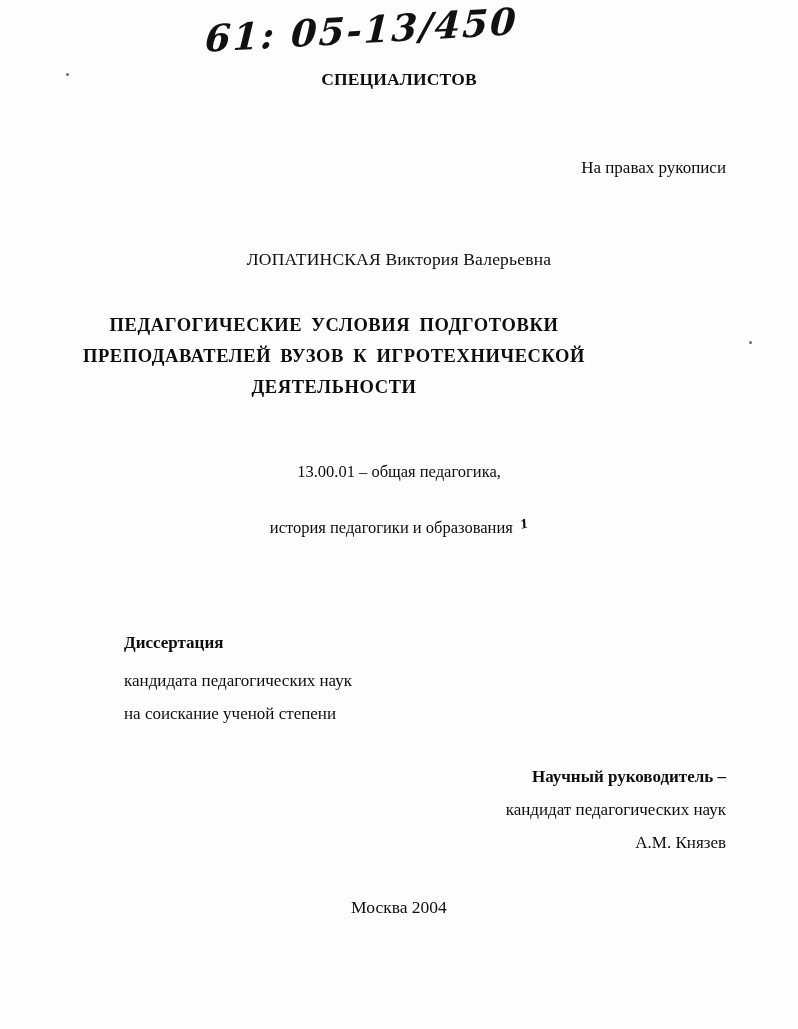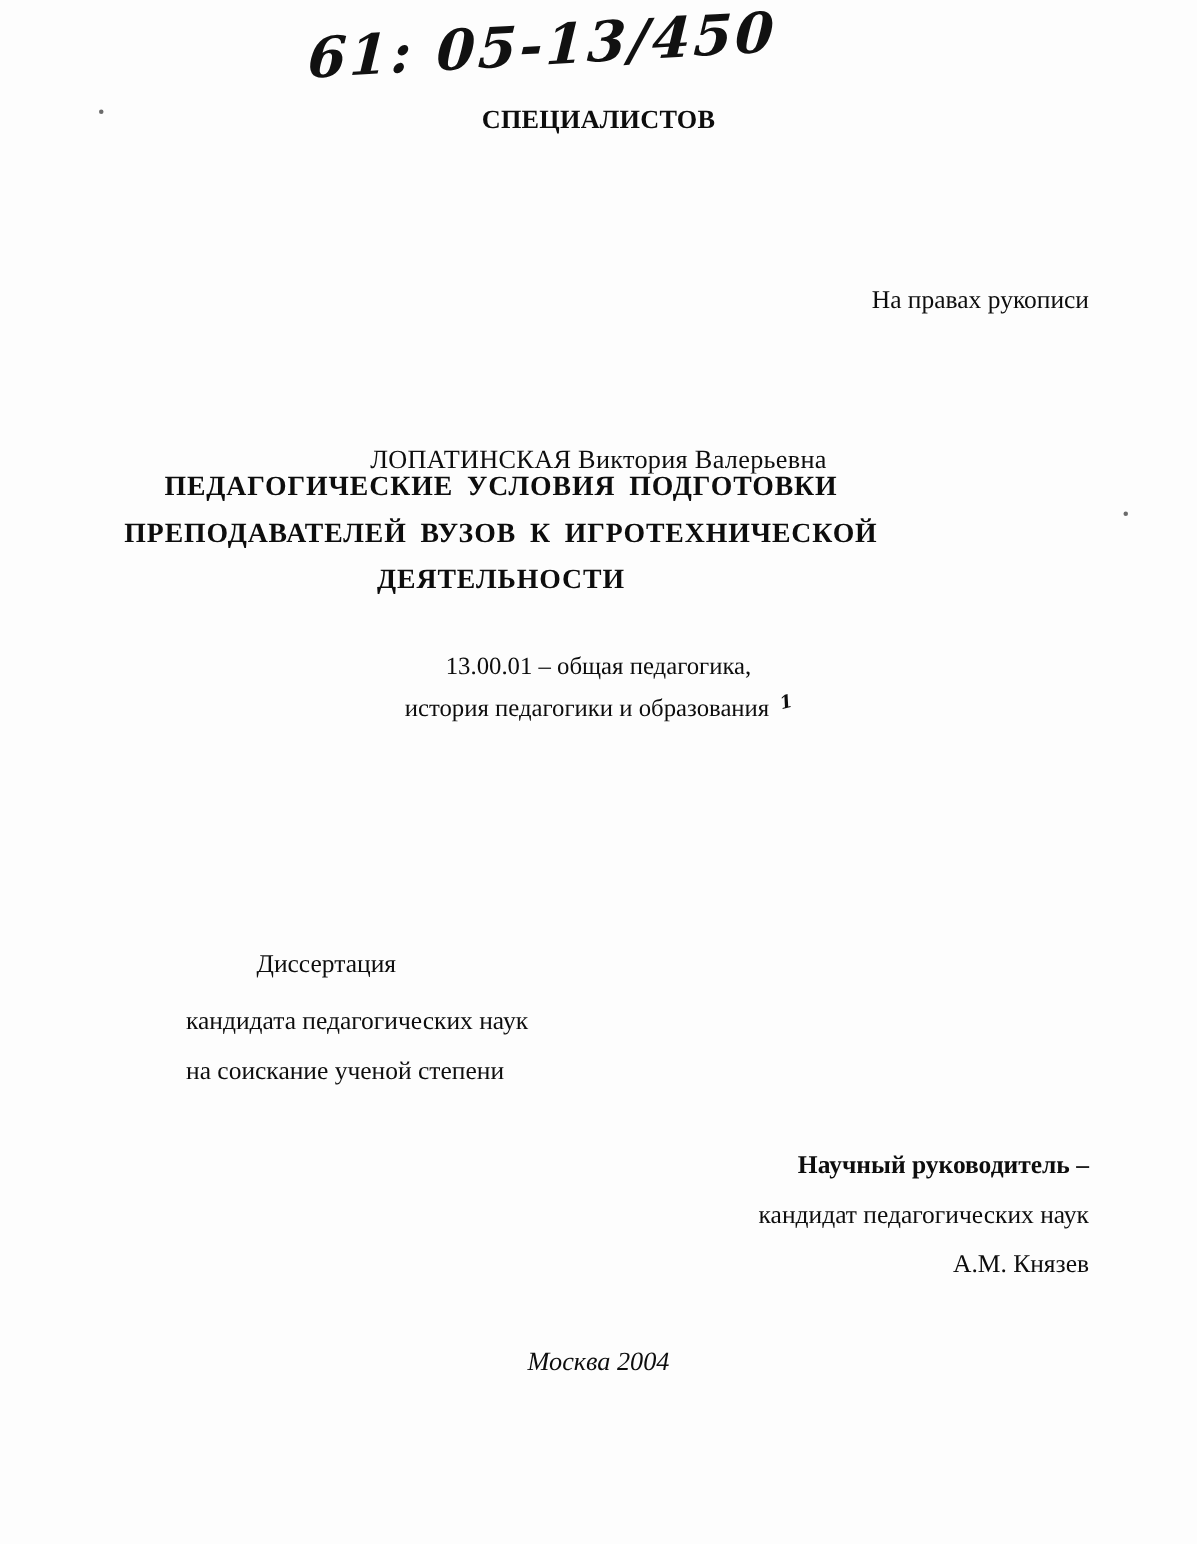--- a/index.html
+++ b/index.html
@@ -50,34 +50,32 @@
   }
 
   
   .manuscript-note {
     position: absolute;
     right: 72px;
     top: 158px;
     font-size: 17px;
     font-weight: 400;
     white-space: nowrap;
-    margin-top: 32px;
   }
 
   
   .author-name {
     position: absolute;
     left: 0;
     top: 249px;
     width: 798px;
     text-align: center;
     font-size: 17.5px;
     font-weight: 400;
     letter-spacing: 0.2px;
-    margin-top: 47px;
   }
 
   
   .doc-title {
     position: absolute;
     left: 0;
     top: 310px;
     width: 668px;
     text-align: center;
     font-size: 18.5px;
@@ -95,20 +93,21 @@
     position: absolute;
     left: 0;
     top: 431px;
     width: 798px;
     text-align: center;
     font-size: 16.5px;
     line-height: 25px;
   }
   .specialty .spec-line {
     display: block;
+    margin-top: 28px;
   }
   .spec-mark {
     font-family: "DejaVu Serif", serif;
     font-style: italic;
     font-size: 12px;
     font-weight: 700;
     vertical-align: 5px;
     margin-left: 7px;
     display: inline-block;
     transform: rotate(-14deg);
@@ -119,23 +118,22 @@
     position: absolute;
     left: 124px;
     top: 626px;
     font-size: 17px;
     line-height: 33px;
   }
   .degree-block .degree-line {
     display: block;
   }
   .degree-block .degree-line.strong {
-    font-weight: 400;
+    font-weight: 700;
     margin-bottom: 5px;
-    margin-left: 47px;
   }
 
   
   .supervisor-block {
     position: absolute;
     right: 72px;
     top: 760px;
     text-align: right;
     font-size: 17px;
     line-height: 33px;
@@ -148,21 +146,20 @@
   }
 
   
   .place-year {
     position: absolute;
     left: 0;
     top: 897px;
     width: 798px;
     text-align: center;
     font-size: 17.5px;
-    font-style: italic;
   }
 
   
   .speck {
     position: absolute;
     background: #3a3a3a;
     border-radius: 50%;
     opacity: 0.75;
   }
   .speck-a { left: 66px; top: 73px; width: 3px; height: 3px; }

